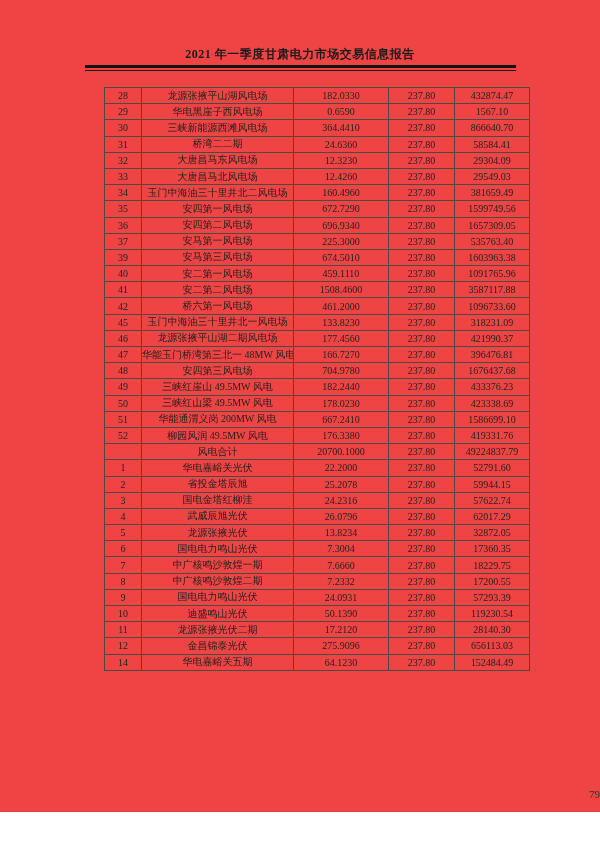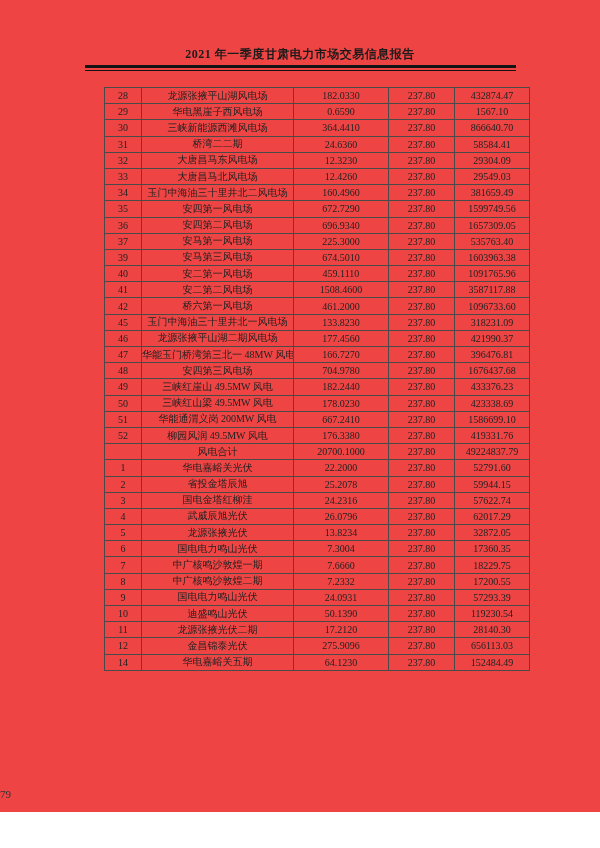--- a/index.html
+++ b/index.html
@@ -42,21 +42,21 @@
     height:15.2px;
     padding:0;
     white-space:nowrap;
     overflow:hidden;
     color:#222;
   }
   tr.bold-row td{font-weight:normal;}
   .page-number{
     position:absolute;
     top:788px;left:0;right:0;
-    text-align:left;
+    text-align:right;
     font-size:11px;
     color:#333;
   }
 </style>
 </head>
 <body>
 
 <div class="page">
 
   <div class="doc-title">2021 年一季度甘肃电力市场交易信息报告</div>

